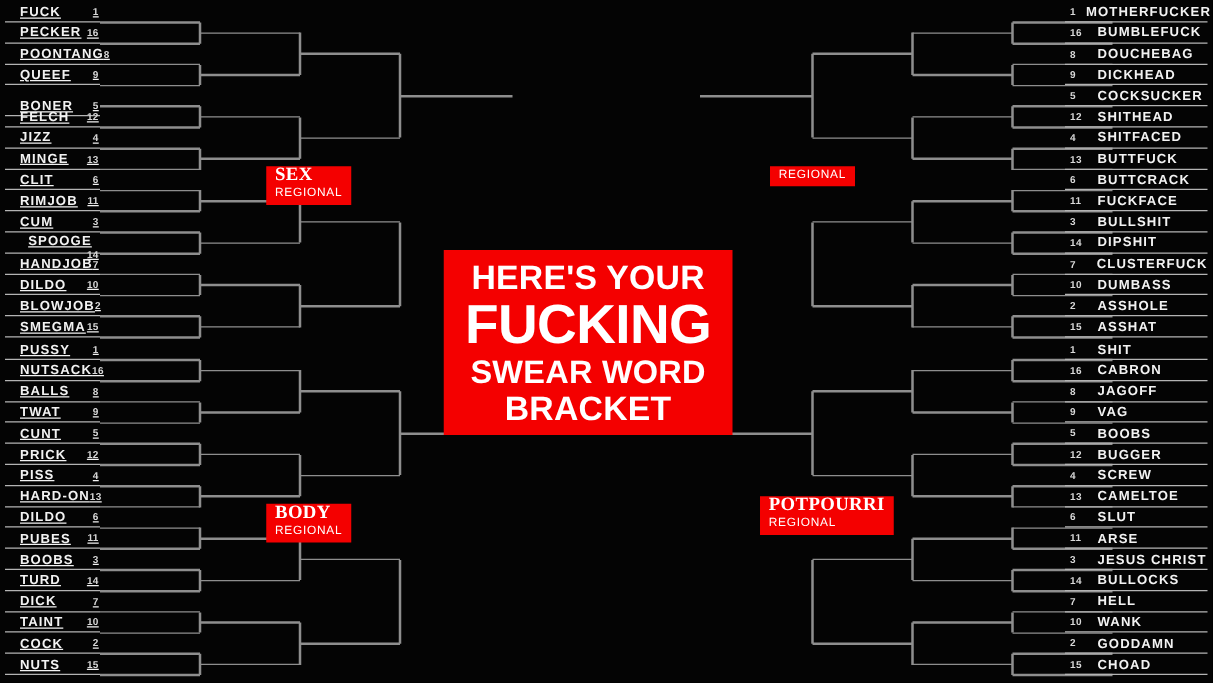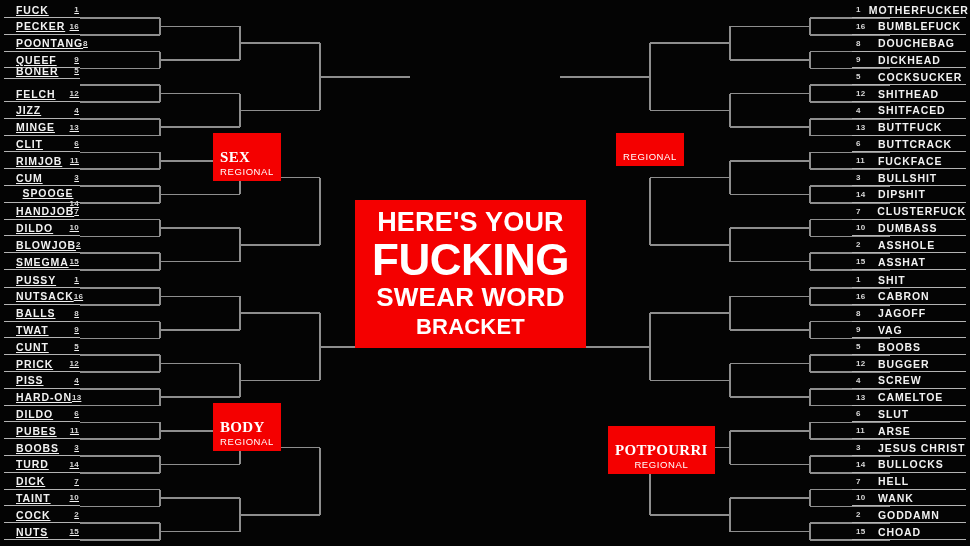--- a/index.html
+++ b/index.html
@@ -45,21 +45,21 @@
   
   .ln { position:absolute; background:#8e8e8e; }
   .ln.h { height:1.5px; }
   .ln.v { width:1.5px; }
 
   
   .plate {
     position:absolute;
     background:#f40000;
     color:#ffffff;
-    padding:17px 7px 4px 7px;
+    padding:0 7px 4px 7px;
     line-height:1;
   }
   .plate .rn {
     display:block;
     font-family:"Liberation Serif", serif;
     font-weight:bold;
     font-size:15px;
     letter-spacing:0.3px;
   }
   .plate .rg {
@@ -82,21 +82,21 @@
     flex-direction:column;
     align-items:center;
     justify-content:center;
     text-align:center;
     font-weight:bold;
     letter-spacing:0.2px;
   }
   #title .l1 { font-size:27px; line-height:30px; }
   #title .l2 { font-size:44px; line-height:45px; letter-spacing:-0.5px; }
   #title .l3 { font-size:26px; line-height:30px; }
-  #title .l4 { font-size:22px; line-height:30px; }
+  #title .l4 { font-size:27px; line-height:30px; }
 </style>
 </head>
 <body>
 
 <div id="stage">
 
   <div id="lines-layer">
       <div class="ln h" style="left: 80px; top: 17.25px; width: 80px;"></div>
       <div class="ln h" style="left: 80px; top: 34.05px; width: 80px;"></div>
       <div class="ln v" style="left: 159.25px; top: 18px; height: 16.8px;"></div>
@@ -280,21 +280,21 @@
         <span class="sd">16</span>
       </div>
       <div class="slot left" style="top: 35.6px;">
         <span class="nm">POONTANG</span>
         <span class="sd">8</span>
       </div>
       <div class="slot left" style="top: 52.4px;">
         <span class="nm">QUEEF</span>
         <span class="sd">9</span>
       </div>
-      <div class="slot left" style="top: 63px;">
+      <div class="slot left" style="top: 77px;">
         <span class="nm">BONER</span>
         <span class="sd">5</span>
       </div>
       <div class="slot left" style="top: 86px;">
         <span class="nm">FELCH</span>
         <span class="sd">12</span>
       </div>
       <div class="slot left" style="top: 102.8px;">
         <span class="nm">JIZZ</span>
         <span class="sd">4</span>
@@ -536,21 +536,21 @@
 
   <div class="plate" id="plate-body" style="left:213px; top:403px;">
     <span class="rn">BODY</span>
     <span class="rg">REGIONAL</span>
   </div>
 
   <div class="plate" id="plate-compound" style="left:616px; top:133px;">
     <span class="rg">REGIONAL</span>
   </div>
 
-  <div class="plate" id="plate-potpourri" style="left:608px; top:426px;text-align:center;">
+  <div class="plate" id="plate-potpourri" style="left:608px; top:397px;">
     <span class="rn">POTPOURRI</span>
     <span class="rg">REGIONAL</span>
   </div>
 
   <div id="title">
     <span class="l1">HERE'S YOUR</span>
     <span class="l2">FUCKING</span>
     <span class="l3">SWEAR WORD</span>
     <span class="l4">BRACKET</span>
   </div>

